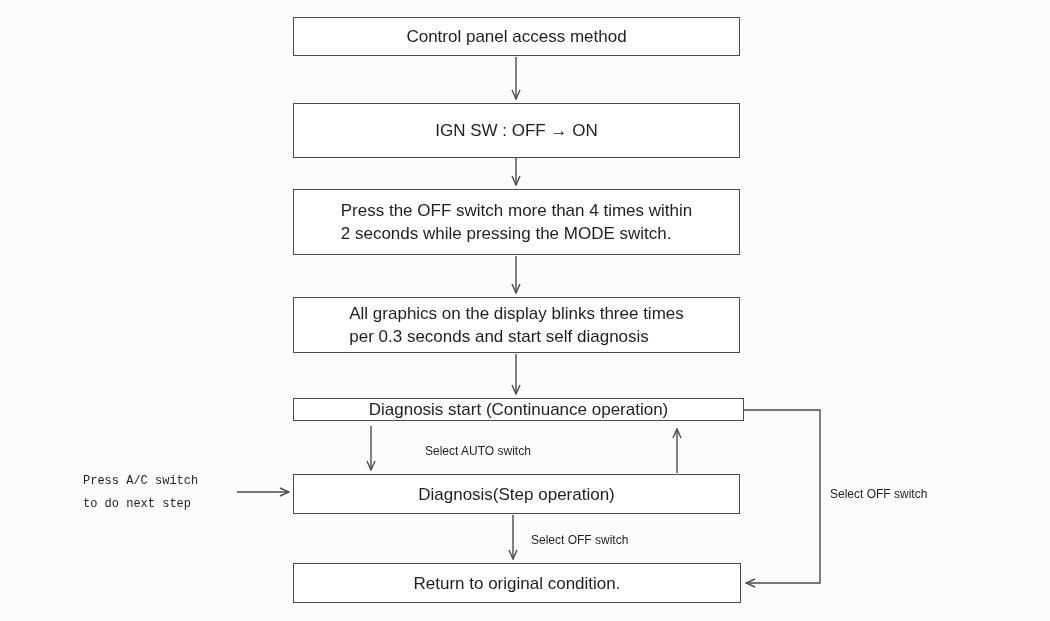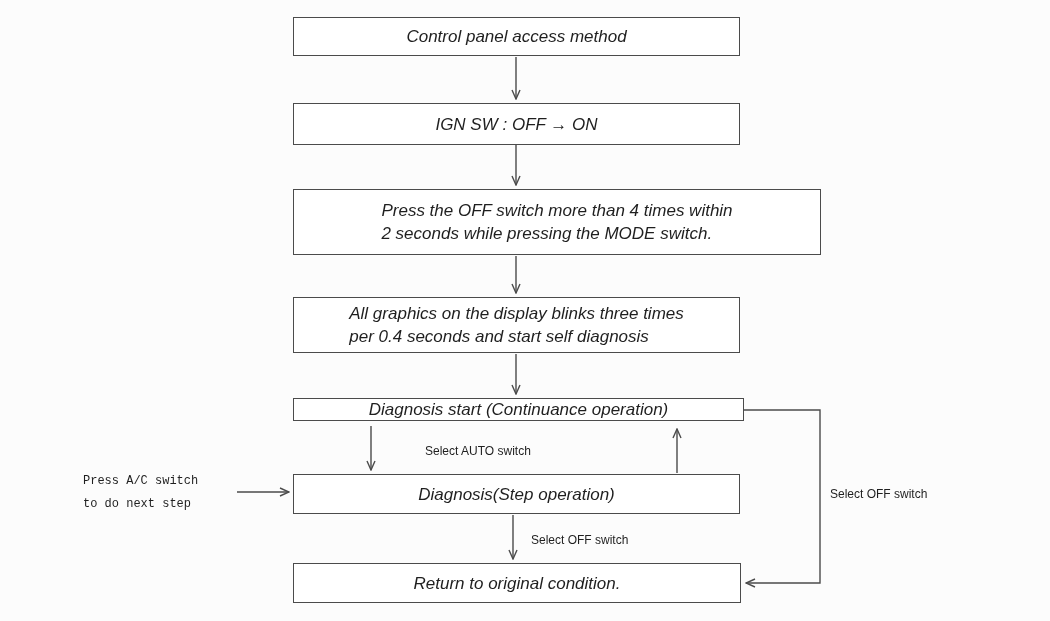--- a/index.html
+++ b/index.html
@@ -21,21 +21,20 @@
     position: absolute;
     box-sizing: border-box;
     background: #ffffff;
     border: 1.5px solid #4b4b4b;
     display: flex;
     align-items: center;
     justify-content: center;
     font-size: 17px;
     line-height: 23px;
     text-align: center;
-    font-style: italic;
   }
   .node .txt { white-space: pre-line; }
   .node.multiline .txt { text-align: left; }
   .edge-label {
     position: absolute;
     font-size: 12px;
     line-height: 23px;
     white-space: pre-line;
     background: transparent;
   }
@@ -61,32 +60,32 @@
       <path d="M513,515 L513,559" marker-end="url(#ah)"></path>
       <path d="M744,410 L820,410 L820,583 L746,583" marker-end="url(#ah)"></path>
       <path d="M237,492 L289,492" marker-end="url(#ah)"></path>
     </g>
   </svg>
 
   <div class="node" style="left:293px; top:17px; width:447px; height:39px;">
     <span class="txt">Control panel access method</span>
   </div>
 
-  <div class="node" style="left:293px; top:103px; width:447px; height:42px;text-align:right;">
+  <div class="node" style="left:293px; top:103px; width:447px; height:55px;text-align:right;">
     <span class="txt">IGN SW : OFF → ON</span>
   </div>
 
-  <div class="node multiline" style="left:293px; top:189px; width:528px; height:66px;">
+  <div class="node multiline" style="left:293px; top:189px; width:447px; height:66px;">
     <span class="txt">Press the OFF switch more than 4 times within
 2 seconds while pressing the MODE switch.</span>
   </div>
 
   <div class="node multiline" style="left:293px; top:297px; width:447px; height:56px;">
     <span class="txt">All graphics on the display blinks three times
-per 0.4 seconds and start self diagnosis</span>
+per 0.3 seconds and start self diagnosis</span>
   </div>
 
   <div class="node" style="left:293px; top:398px; width:451px; height:23px;">
     <span class="txt">Diagnosis start (Continuance operation)</span>
   </div>
 
   <div class="node" style="left:293px; top:474px; width:447px; height:40px;">
     <span class="txt">Diagnosis(Step operation)</span>
   </div>
 

